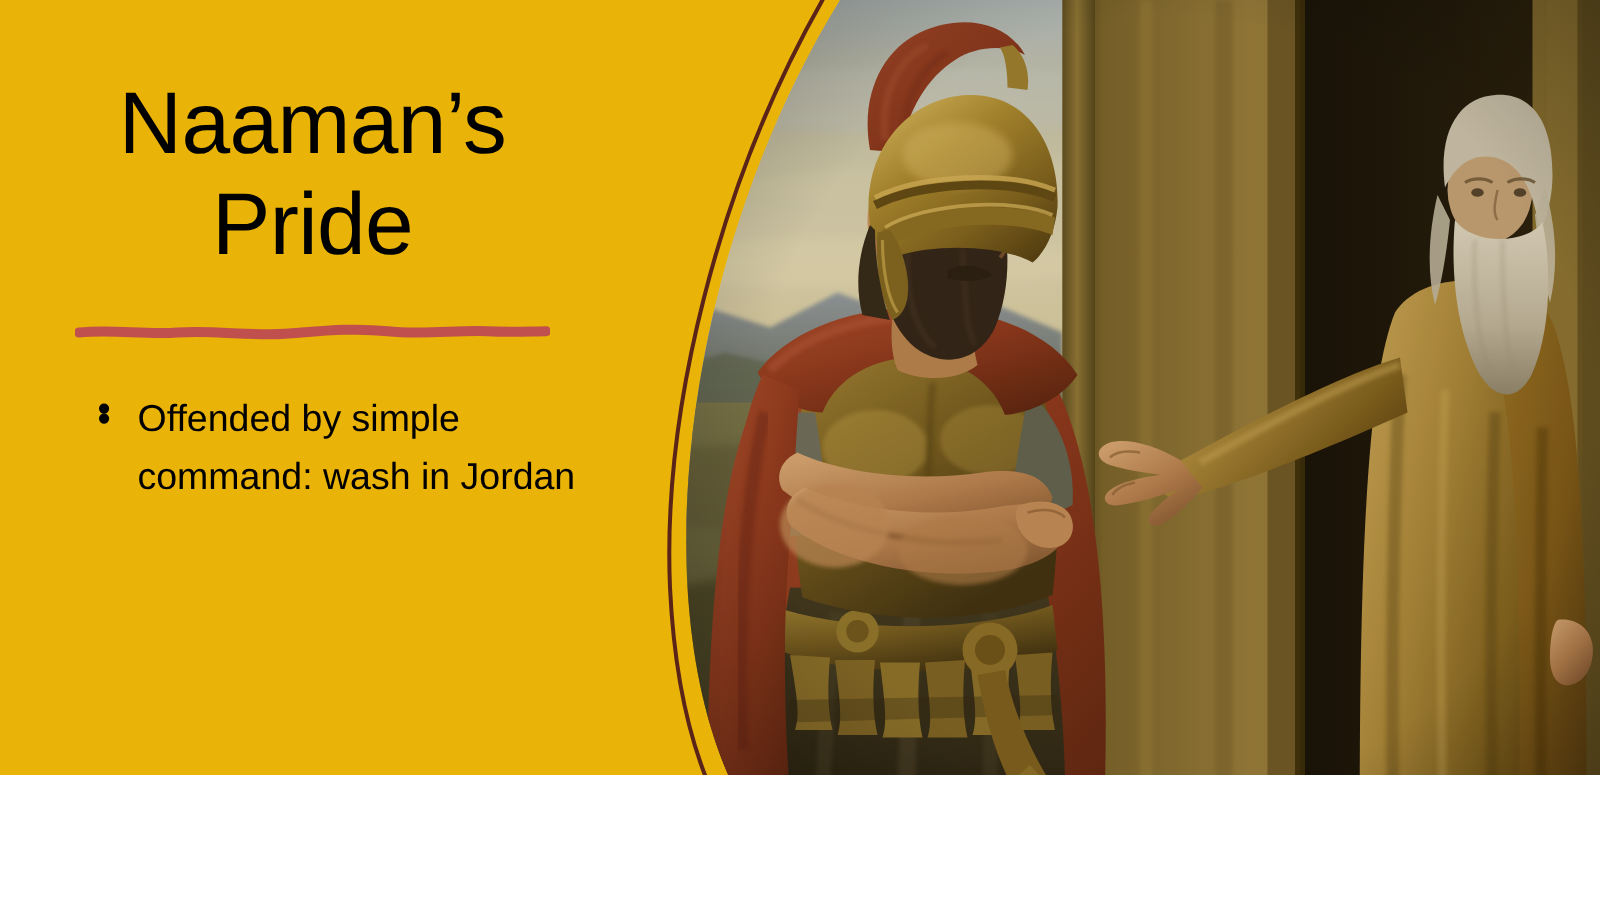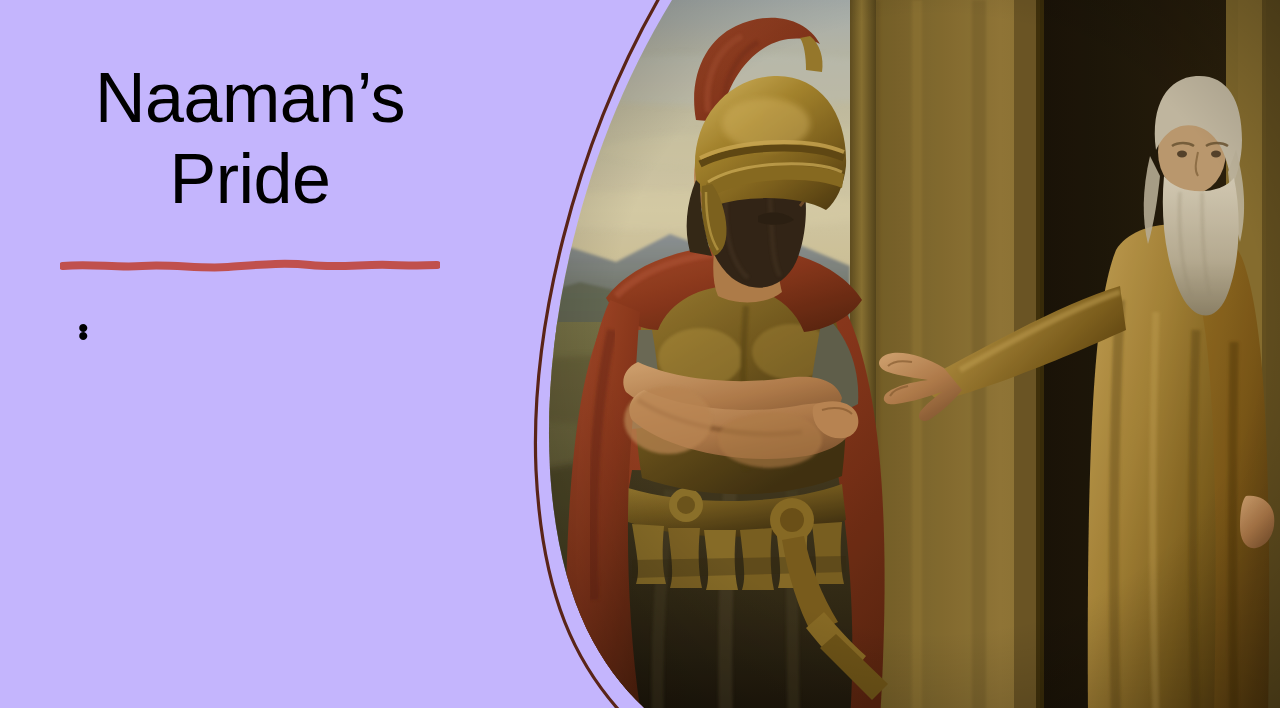--- a/index.html
+++ b/index.html
@@ -11,22 +11,22 @@
   body {
     width: 1280px;
     height: 720px;
     overflow: hidden;
     font-family: "Liberation Sans", sans-serif;
   }
 
   #slide {
     position: relative;
     width: 1280px;
-    height: 708px;
-    background: #c4b5fd;
+    height: 620px;
+    background: #eab308;
     overflow: hidden;
   }
 
   
   .text-col {
     position: absolute;
     left: 0;
     top: 0;
     width: 540px;
     height: 720px;
@@ -119,20 +119,21 @@
         <path d="M3,10 C30,7 55,12 82,10 C112,8 140,13 168,11 C196,9 222,6 250,9 C278,12 305,8 330,9 C350,10 366,9 377,9" fill="none" stroke="#C0504D" stroke-width="8" stroke-linecap="round"></path>
       </svg>
     </div>
 
     <ul class="bullet-list">
       <li class="bullet-item">
         <span class="bullet-dot">•</span>
       </li>
       <li class="bullet-item">
         <span class="bullet-dot">•</span>
+        <span>Offended by simple command: wash in Jordan</span>
       </li>
     </ul>
   </div>
 
   <div class="picture-zone">
     <svg class="pic-svg" viewBox="0 0 760 720" xmlns="http://www.w3.org/2000/svg">
       <defs>
 
         <clipPath id="picClip">
           <path d="M760,0 L152,0 C60,150 22,330 30,470 C38,600 80,672 138,720 L760,720 Z"></path>

